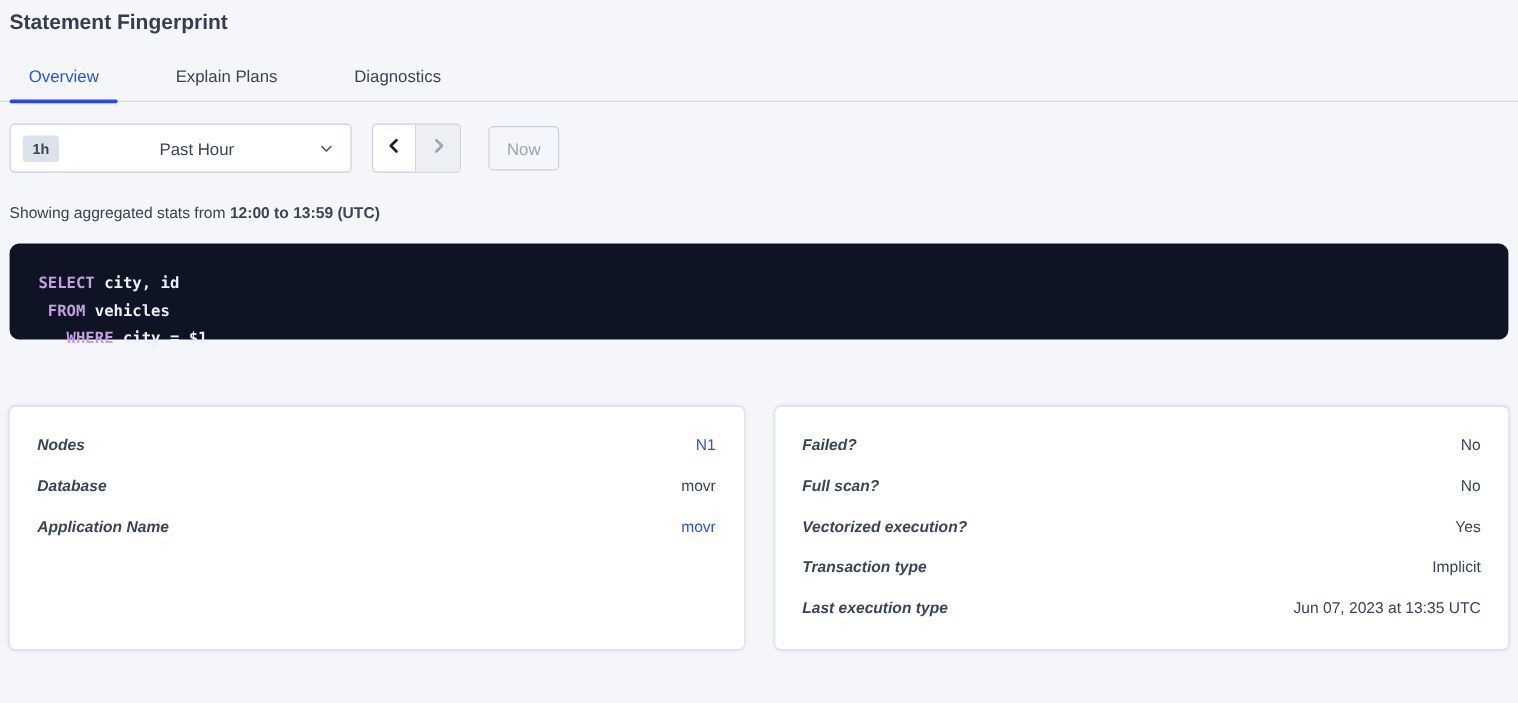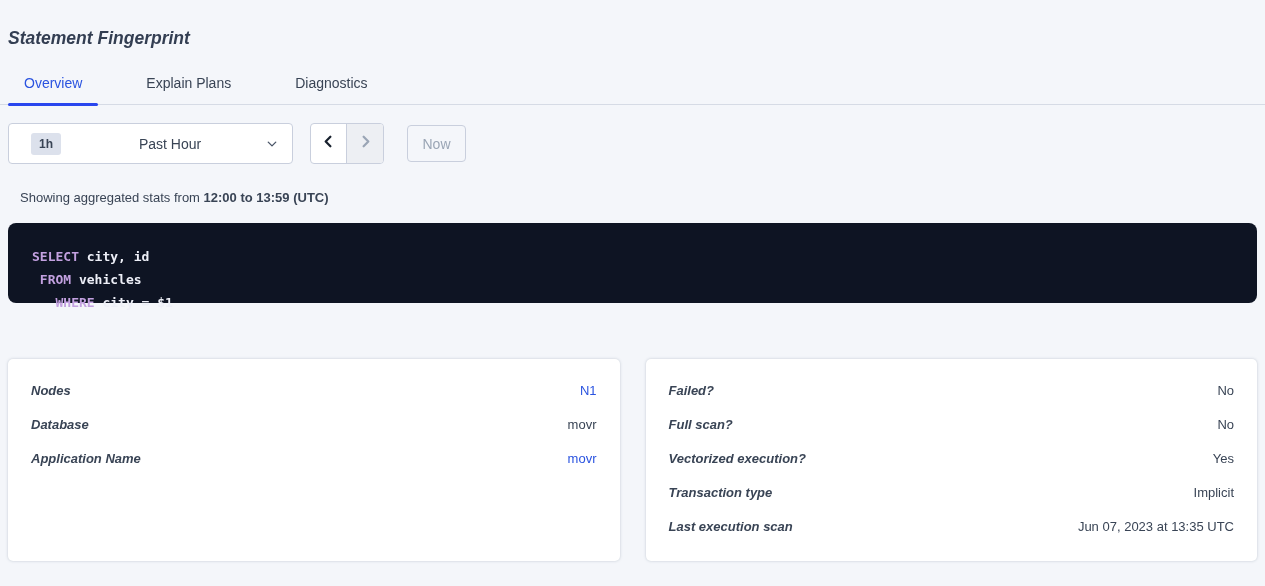--- a/index.html
+++ b/index.html
@@ -5,45 +5,45 @@
   * { box-sizing: border-box; }
   html, body { margin: 0; padding: 0; }
   body {
     width: 1265px; height: 586px; overflow: hidden;
     background: #F4F6FA;
     color: #394455;
     font-family: "Liberation Sans", sans-serif;
   }
 
   
-  .header { padding: 28px 8px 0; font-style: italic; }
+  .header { padding: 8px 8px 0; }
   .page-title { margin: 0; font-size: 17.5px; font-weight: bold; color: #333E52; }
 
   
   .tabs { display: flex; gap: 32px; margin-top: 18px; padding-left: 8px; border-bottom: 1px solid #D6DBE5; }
   .tab { position: relative; padding: 8px 16px 13px; font-size: 14px; color: #394455; cursor: pointer; }
   .tab.active { color: #2A53E0; }
   .tab.active::after { content: ""; position: absolute; left: 0; right: 0; bottom: -2px; height: 3px; background: #2946EE; border-radius: 2px; }
 
   
   .controls { display: flex; align-items: center; margin: 18px 8px 0; height: 41px; }
-  .range-select { width: 285px; height: 41px; background: #FFFFFF; border: 1px solid #C9CFDD; border-radius: 4px; display: flex; align-items: center; padding: 0 14px 0 22px; cursor: pointer; }
+  .range-select { width: 285px; height: 41px; background: #FFFFFF; border: 1px solid #C9CFDD; border-radius: 4px; display: flex; align-items: center; padding: 0 14px 0 10px; cursor: pointer; }
   .time-badge { background: #DCE1EC; color: #394455; font-weight: bold; font-size: 12px; padding: 4px 8px; border-radius: 3px; }
   .range-label { margin-left: 13px; font-size: 14px; flex: 1; text-align: center; }
   .chev-down { color: #4A5567; display: flex; }
 
   .arrow-group { display: flex; margin-left: 17px; height: 41px; border: 1px solid #C9CFDD; border-radius: 4px; overflow: hidden; background: #FFFFFF; }
   .arrow-btn { width: 36px; display: flex; align-items: center; justify-content: center; cursor: pointer; }
   .arrow-btn.prev { color: #18212E; border-right: 1px solid #C9CFDD; }
   .arrow-btn.next { background: #EDEFF3; color: #9AA5B5; cursor: default; }
 
   .now-btn { margin-left: 23px; height: 37px; min-width: 59px; padding: 0 12px; border: 1px solid #C9CFDD; border-radius: 4px; background: transparent; color: #9AA5B5; font-size: 14px; font-family: inherit; display: flex; align-items: center; justify-content: center; }
 
   
-  .caption { margin: 26px 20px 0; font-size: 13px; color: #394455; }
+  .caption { margin: 26px 8px 0; font-size: 13px; color: #394455; }
   .caption .bold { font-weight: bold; }
 
   
   .sql-box { margin: 18px 8px 0; height: 80px; background: #0E1423; border-radius: 8px; padding: 22px 24px; color: #EDEFF7; font-family: "DejaVu Sans Mono", monospace; font-size: 13px; font-weight: bold; line-height: 23px; }
   .code-line { white-space: pre; }
   .kw { color: #C3A1E0; }
 
   
   .cards { display: flex; gap: 26px; margin: 56px 8px 0; }
   .card { flex: 1; background: #FFFFFF; border-radius: 5px; box-shadow: 0 0 3px rgba(67,90,111,0.28); padding: 14px 23px 18px; }
@@ -139,18 +139,18 @@
     </div>
     <div class="row">
       <span class="label">Vectorized execution?</span>
       <span class="value">Yes</span>
     </div>
     <div class="row">
       <span class="label">Transaction type</span>
       <span class="value">Implicit</span>
     </div>
     <div class="row">
-      <span class="label">Last execution scan</span>
+      <span class="label">Last execution type</span>
       <span class="value">Jun 07, 2023 at 13:35 UTC</span>
     </div>
   </div>
 
 </div>
 
 </body></html>

